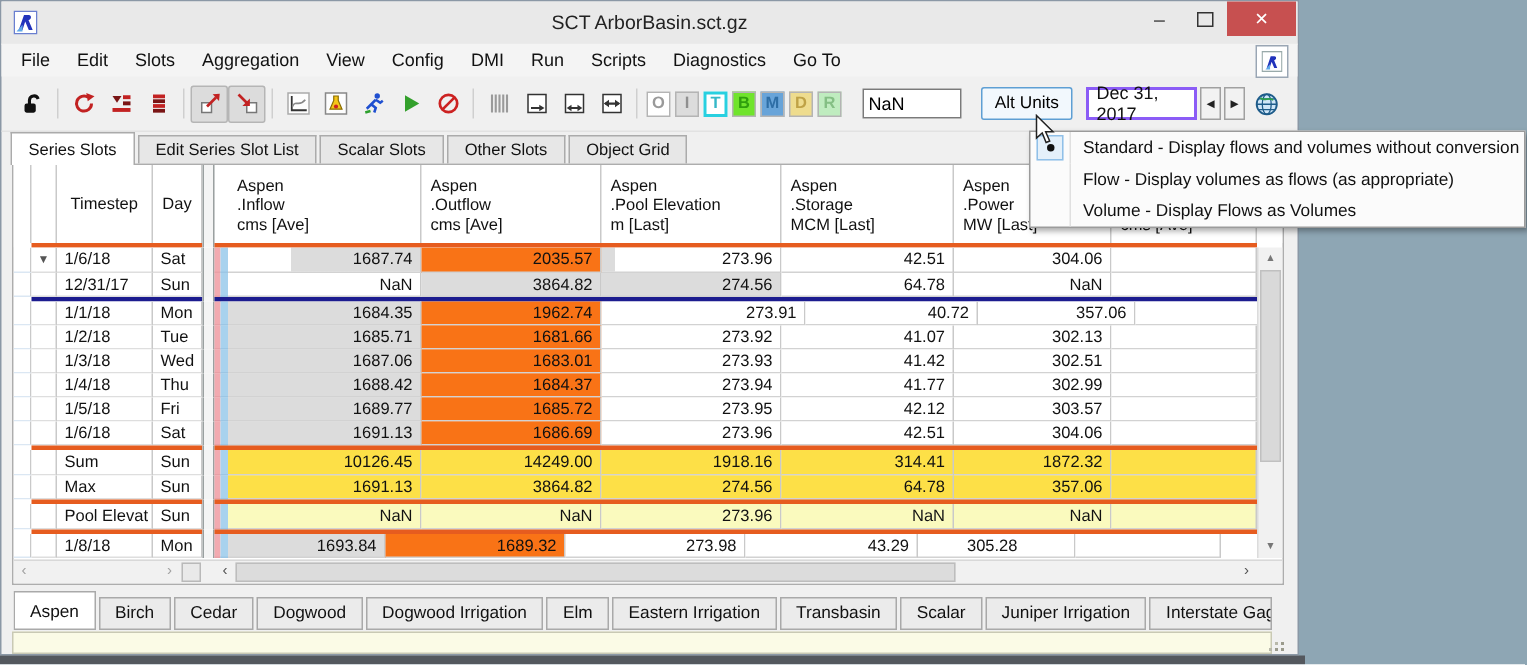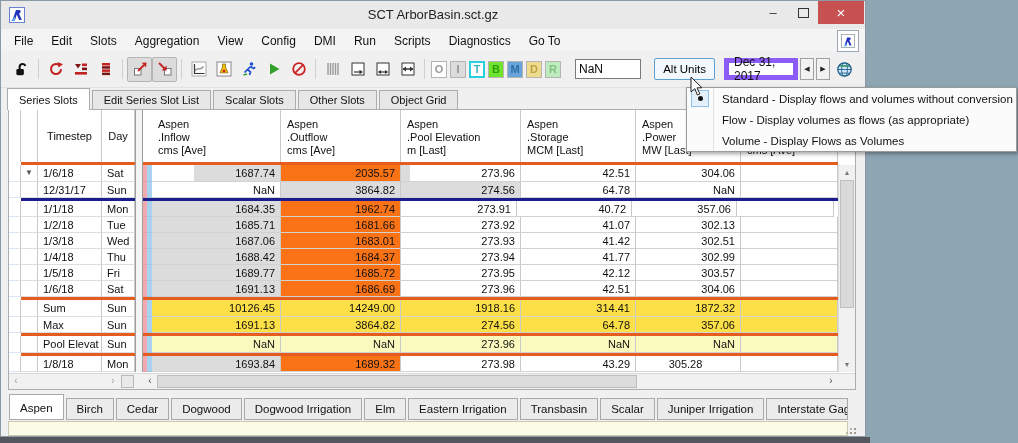--- a/index.html
+++ b/index.html
@@ -29,21 +29,21 @@
   .tbtn.pressed{background:#dcdcdc;border-color:#b5b5b5}
   .tsep{width:1px;height:20px;background:#cfcfcf;margin:0 4px;flex:none}
   .letters{display:flex;gap:3px;margin-left:2px}
   .letter{width:16px;height:17px;border:1px solid #b4b4b4;box-sizing:border-box;font-size:11px;font-weight:bold;
           display:flex;align-items:center;justify-content:center}
   .nan-input{width:58px;height:18px;border:1px solid #7a7a7a;font-size:12px;padding:0 3px;margin-left:14px;
              font-family:"Liberation Sans",sans-serif}
   .right-group{margin-left:auto;margin-right:8px;display:flex;align-items:center;gap:2px}
   .alt-units{height:22px;border:1px solid #5e9fd4;background:#f2f8fd;font-size:11.5px;padding:0 8px;border-radius:2px;
              margin-right:7px;font-family:"Liberation Sans",sans-serif}
-  .date-field{height:22px;width:74px;border:5px solid #8b5cf6;background:#fff;font-size:12px;padding:0 5px;
+  .date-field{height:22px;width:74px;border:2px solid #8b5cf6;background:#fff;font-size:12px;padding:0 5px;
               display:inline-flex;align-items:center;box-sizing:border-box}
   .spin{width:14px;height:22px;border:1px solid #a0a0a0;background:#f2f2f2;font-size:7px;display:inline-flex;
         align-items:center;justify-content:center;color:#222;box-sizing:border-box}
 
   
   .slotbar{position:absolute;left:6px;top:86px;height:23px;display:flex;align-items:flex-end}
   .slot-tab{height:20px;box-sizing:border-box;padding:3px 11px 0;border:1px solid #ababab;border-bottom:none;
             background:#e7e7e7;font-size:11px;margin-right:2px;white-space:nowrap}
   .slot-tab.active{background:#fff;height:22px;padding-top:5px;position:relative;z-index:3}
 
@@ -397,21 +397,21 @@
           <div class="trow">
             <span class="gut"></span>
             <span class="arr"></span>
             <span class="fz ts">1/1/18</span>
             <span class="fz dy">Mon</span>
             <span class="spl"></span>
             <span class="strip-p"></span>
             <span class="strip-b"></span>
             <span class="cell c-gray" style="width: 129px;">1684.35</span>
             <span class="cell c-green" style="width: 120px;">1962.74</span>
-            <span class="cell c-white" style="width: 116px;">273.91</span>
+            <span class="cell c-white" style="width: 136px;">273.91</span>
             <span class="cell c-white" style="width: 115px;">40.72</span>
             <span class="cell c-white" style="width: 105px;">357.06</span>
             <span class="cell c-white" style="width: 97px;"></span>
           </div>
           <div class="trow">
             <span class="gut"></span>
             <span class="arr"></span>
             <span class="fz ts">1/2/18</span>
             <span class="fz dy">Tue</span>
             <span class="spl"></span>
@@ -548,21 +548,21 @@
             <span class="ds2 orange"></span>
           </div>
           <div class="trow">
             <span class="gut"></span>
             <span class="arr"></span>
             <span class="fz ts">1/8/18</span>
             <span class="fz dy">Mon</span>
             <span class="spl"></span>
             <span class="strip-p"></span>
             <span class="strip-b"></span>
-            <span class="cell c-gray" style="width: 129px;">1693.84</span>
+            <span class="cell c-gray" style="width: 105px;">1693.84</span>
             <span class="cell c-green" style="width: 120px;">1689.32</span>
             <span class="cell c-white" style="width: 120px;">273.98</span>
             <span class="cell c-white" style="width: 115px;">43.29</span>
             <span class="cell c-white" style="width: 105px; text-align: center;">305.28</span>
             <span class="cell c-white" style="width: 97px;"></span>
           </div>
         </div>
       <div class="vscroll">
         <div class="varr">▲</div>
         <div class="vthumb"></div>

